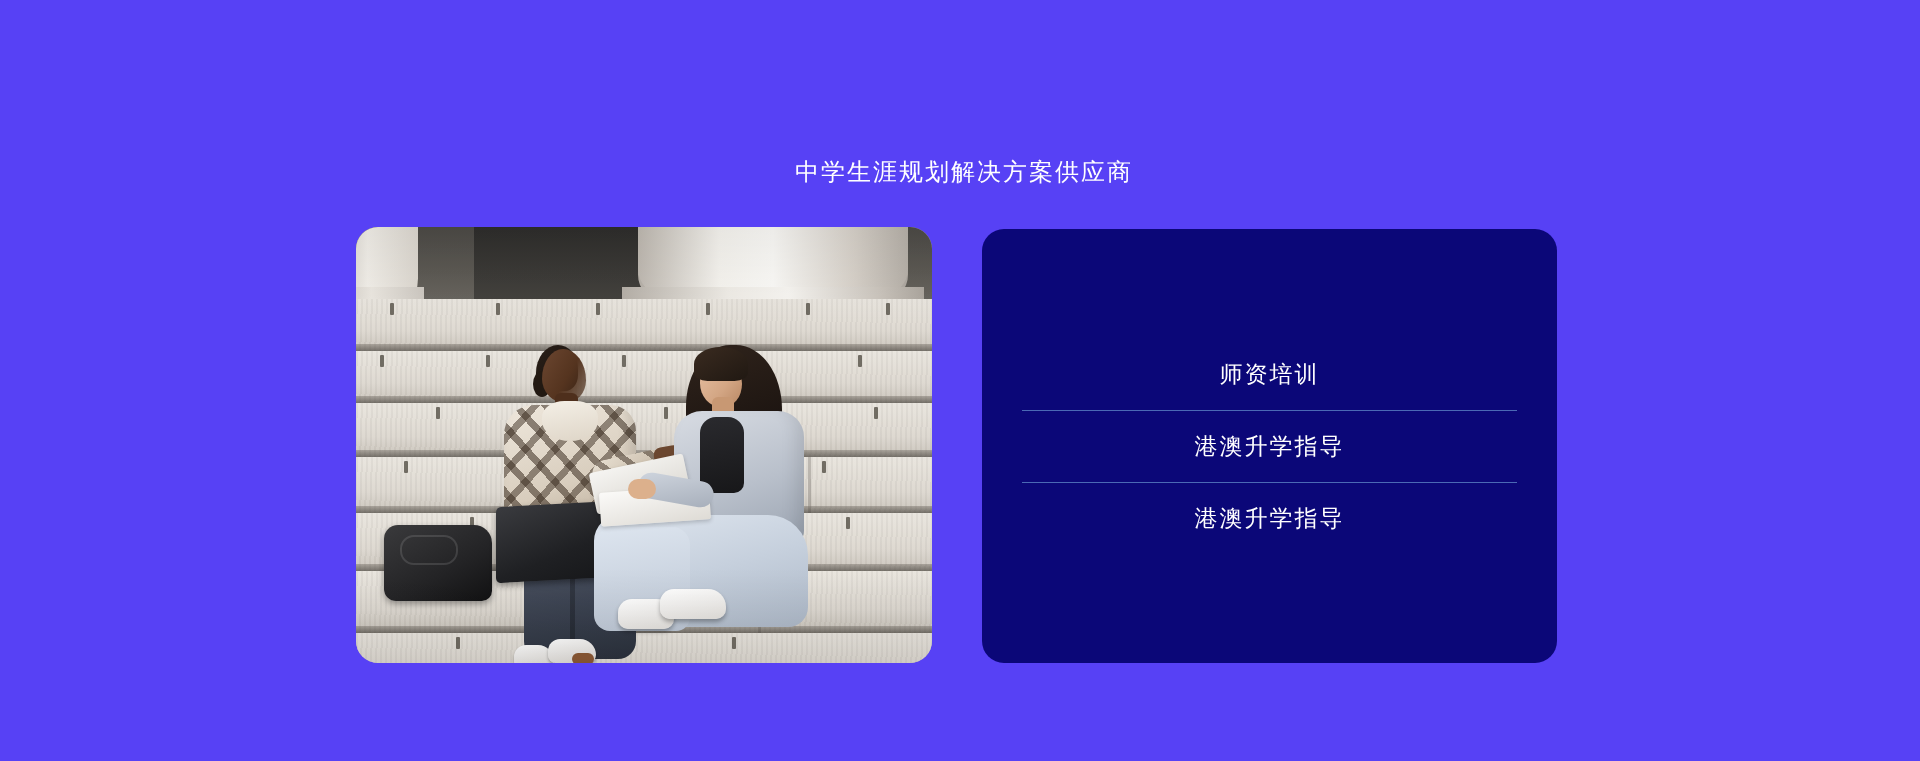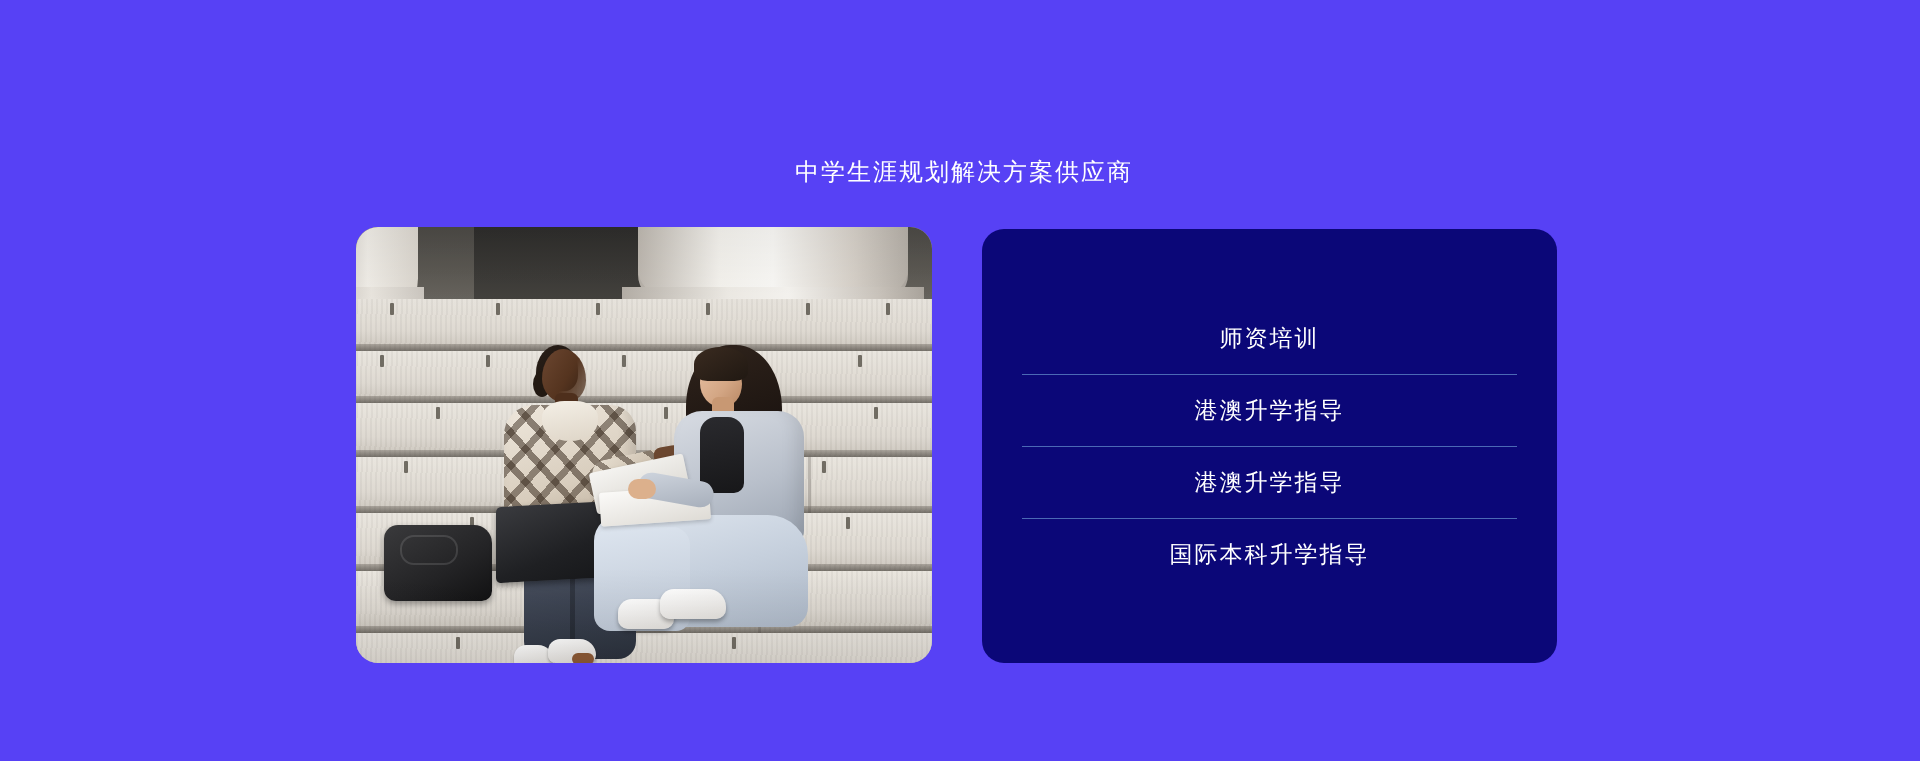--- a/index.html
+++ b/index.html
@@ -525,19 +525,16 @@
     <div class="menu-card">
       <div class="menu-item">
         <span>师资培训</span>
       </div>
       <div class="menu-item">
         <span>港澳升学指导</span>
       </div>
       <div class="menu-item">
         <span>港澳升学指导</span>
       </div>
-      <div class="menu-item">
-        <span>国际本科升学指导</span>
-      </div>
     </div>
 
   </div>
 </div>
 
 </body></html>

